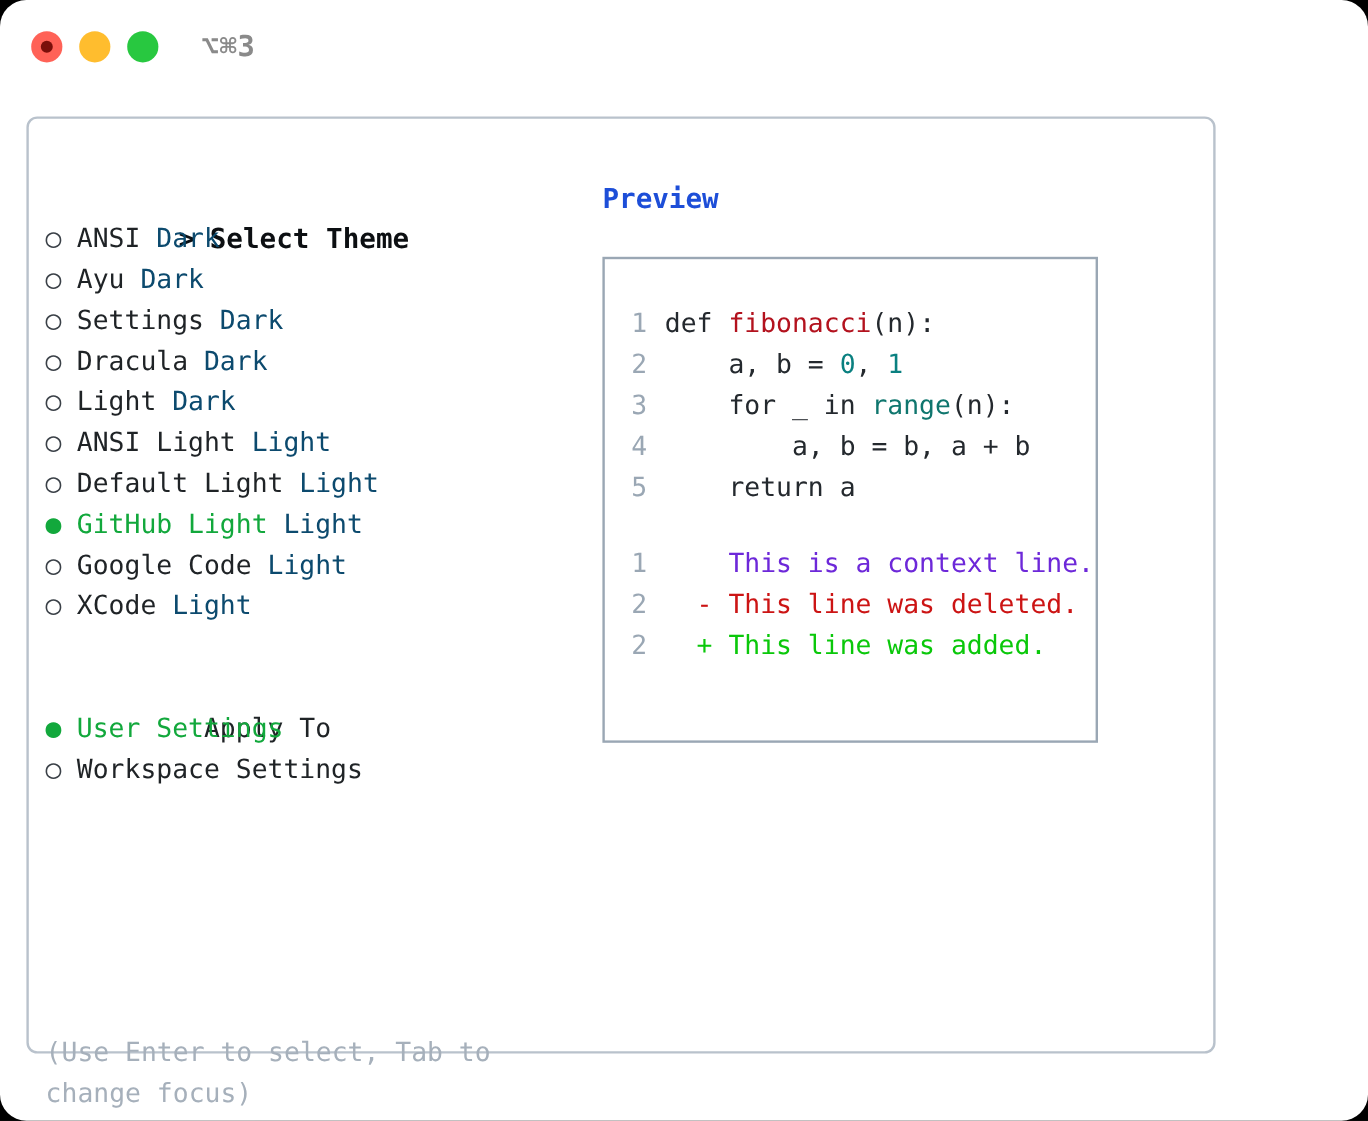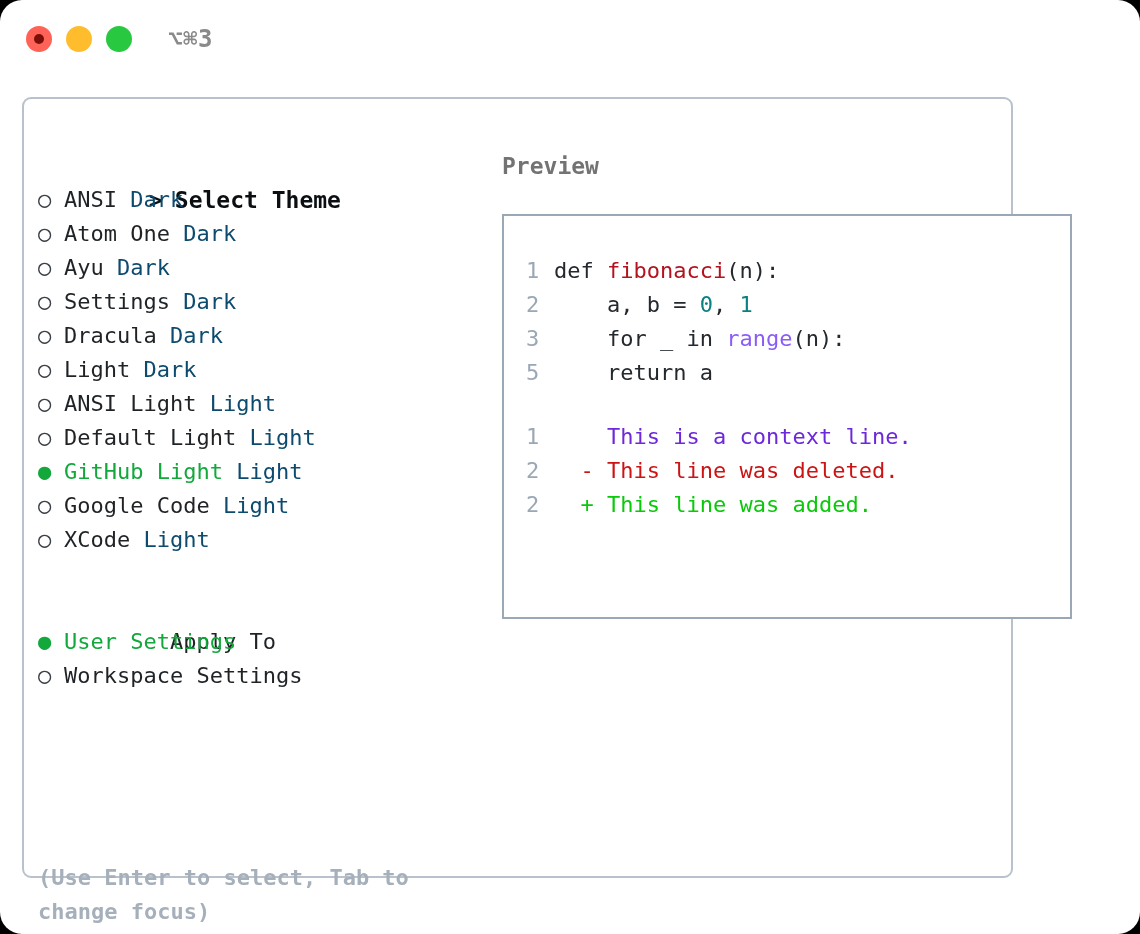--- a/index.html
+++ b/index.html
@@ -112,39 +112,38 @@
   .spacer-md { height: 34px; }
 
   #hint {
     position: absolute;
     left: 14px;
     top: 762px;
     width: 420px;
     font-size: 22px;
     line-height: 34px;
     color: #a6b0bb;
-    font-weight: bold;
   }
 
   
   #right-pane {
     position: absolute;
     left: 478px;
     top: 50px;
     width: 500px;
   }
   #preview-title {
     font-size: 23px;
     font-weight: bold;
-    color: #737373;
+    color: #1d4ed8;
     line-height: 34px;
   }
   #preview-box {
     margin-top: 31px;
-    width: 570px;
+    width: 413px;
     height: 405px;
     border: 2px solid #9aa7b4;
     box-sizing: border-box;
     background: #ffffff;
     padding: 38px 0 0 0;
   }
   .code-line {
     font-size: 22px;
     line-height: 34px;
     white-space: pre;
@@ -152,21 +151,21 @@
     color: #24292e;
   }
   .ln {
     display: inline-block;
     width: 28px;
     color: #9aa7b4;
     text-align: left;
   }
   .tok-fn   { color: #b3121e; }
   .tok-num  { color: #0a8080; }
-  .tok-call { color: #8b5cf6; margin-top: 14px; }
+  .tok-call { color: #0f766e; margin-top: 14px; }
   .diff-gap { height: 30px; }
   .diff-ctx { color: #6d28d9; }
   .diff-del { color: #cc1414; }
   .diff-add { color: #0ac80a; }
 </style>
 </head>
 <body>
 
 <div id="window">
 
@@ -180,21 +179,20 @@
   <div id="card">
 
     <div id="left-pane">
 
       <div class="row heading">
         <span class="bullet">&gt;</span><span>Select Theme</span>
       </div>
 
       <div id="theme-list">
           <div class="row"><span class="bullet">○</span><span>ANSI </span><span class="kind">Dark</span></div>
-          <div class="row"><span class="bullet">○</span><span>Atom One </span><span class="kind">Dark</span></div>
           <div class="row"><span class="bullet">○</span><span>Ayu </span><span class="kind">Dark</span></div>
           <div class="row"><span class="bullet">○</span><span>Settings </span><span class="kind">Dark</span></div>
           <div class="row"><span class="bullet">○</span><span>Dracula </span><span class="kind">Dark</span></div>
           <div class="row"><span class="bullet">○</span><span>Light </span><span class="kind">Dark</span></div>
           <div class="row"><span class="bullet">○</span><span>ANSI Light </span><span class="kind">Light</span></div>
           <div class="row"><span class="bullet">○</span><span>Default Light </span><span class="kind">Light</span></div>
           <div class="row"><span class="bullet sel">●</span><span class="label-sel">GitHub Light </span><span class="kind">Light</span></div>
           <div class="row"><span class="bullet">○</span><span>Google Code </span><span class="kind">Light</span></div>
           <div class="row"><span class="bullet">○</span><span>XCode </span><span class="kind">Light</span></div>
         </div>
@@ -216,20 +214,21 @@
       <div>change focus)</div>
     </div>
 
     <div id="right-pane">
       <div id="preview-title">Preview</div>
       <div id="preview-box">
         <div id="code-block">
             <div class="code-line"><span class="ln">1</span><span>def </span><span class="tok-fn">fibonacci</span><span>(n):</span></div>
             <div class="code-line"><span class="ln">2</span><span>    a, b = </span><span class="tok-num">0</span><span>, </span><span class="tok-num">1</span></div>
             <div class="code-line"><span class="ln">3</span><span>    for _ in </span><span class="tok-call">range</span><span>(n):</span></div>
+            <div class="code-line"><span class="ln">4</span><span>        a, b = b, a + b</span></div>
             <div class="code-line"><span class="ln">5</span><span>    return a</span></div>
           </div>
         <div class="diff-gap"></div>
         <div id="diff-block">
             <div class="code-line"><span class="ln">1</span><span class="diff-ctx">   </span><span class="diff-ctx"> This is a context line.</span></div>
             <div class="code-line"><span class="ln">2</span><span class="diff-del">  -</span><span class="diff-del"> This line was deleted.</span></div>
             <div class="code-line"><span class="ln">2</span><span class="diff-add">  +</span><span class="diff-add"> This line was added.</span></div>
           </div>
       </div>
     </div>

